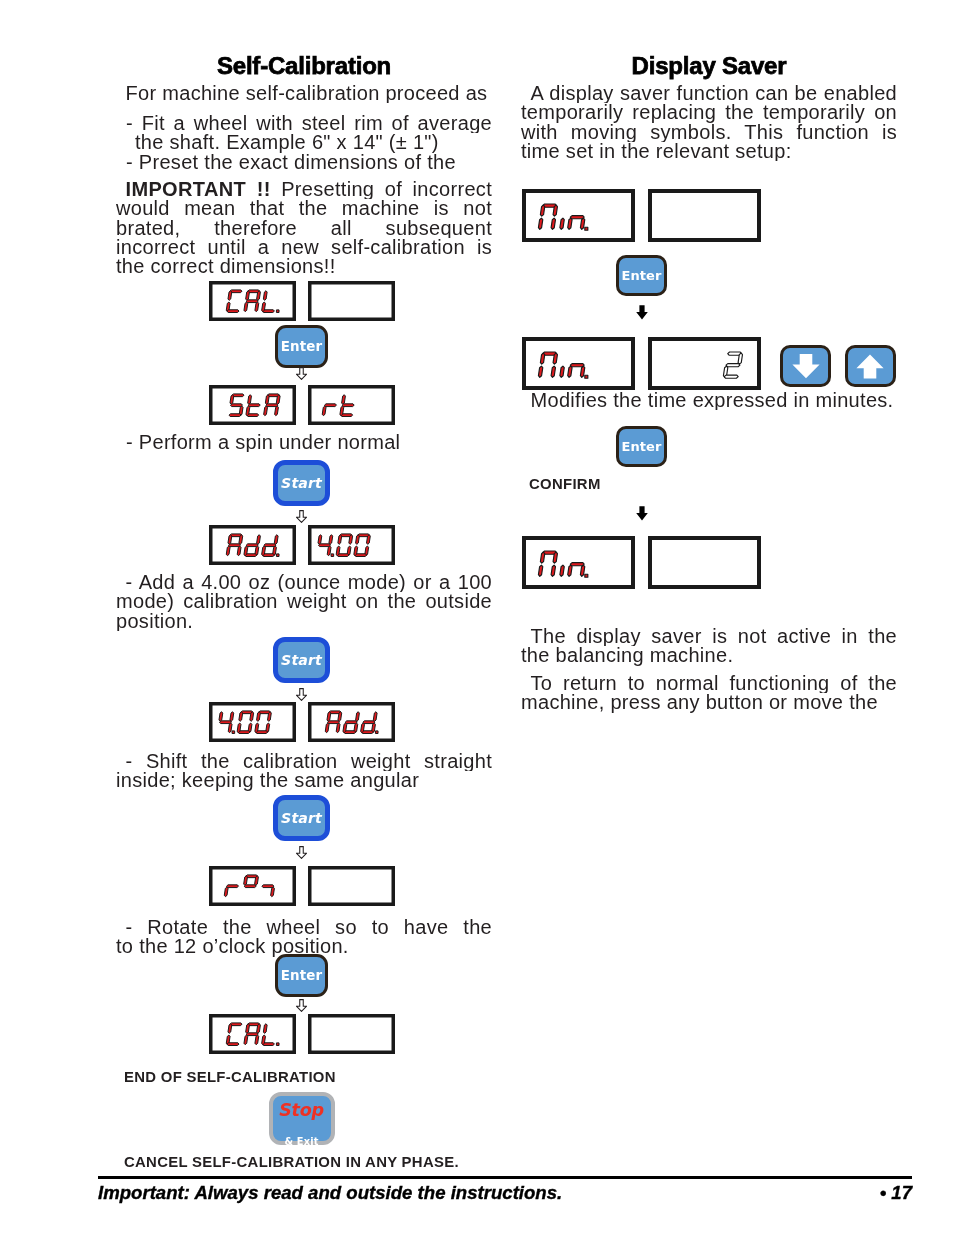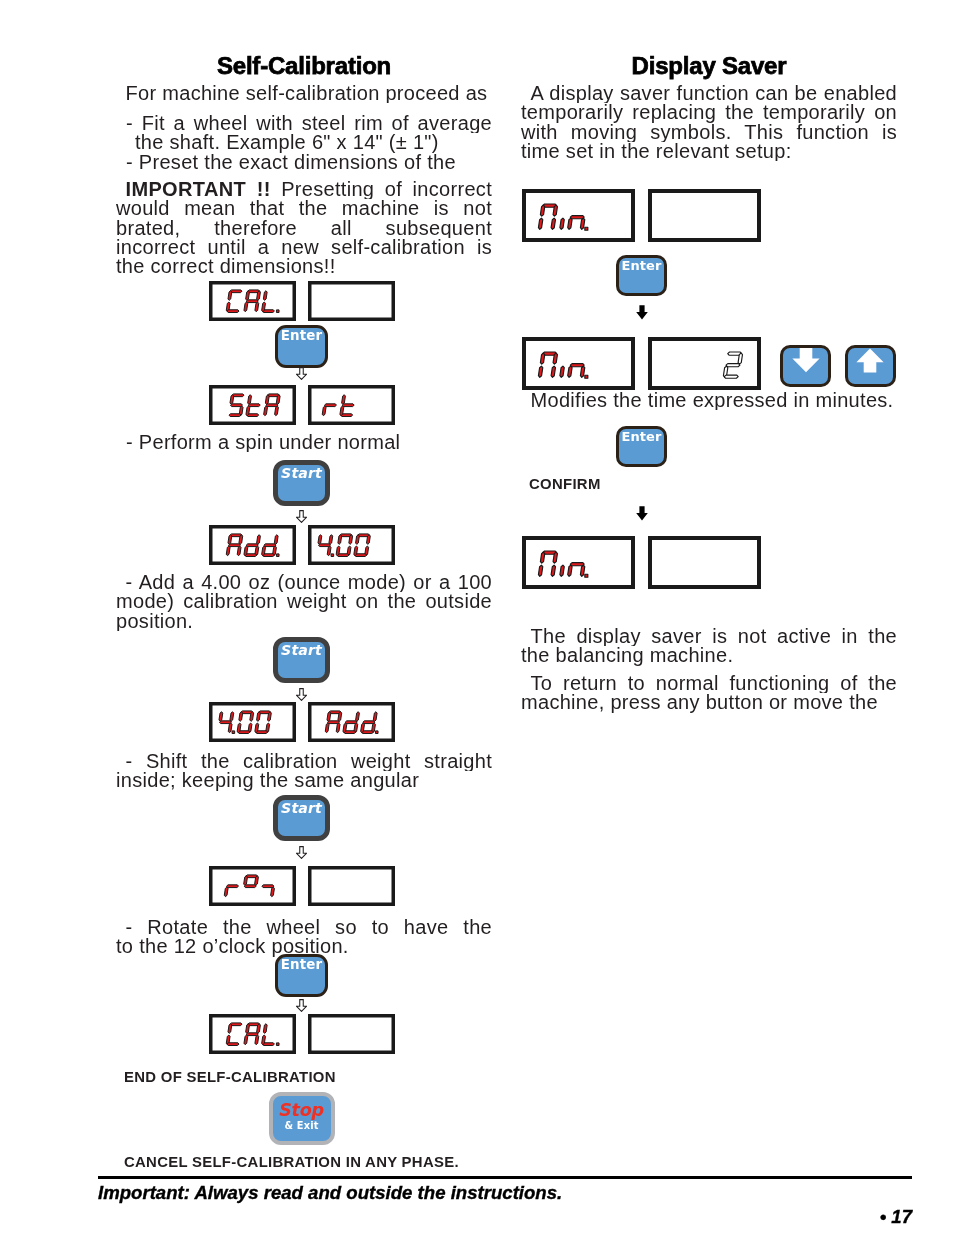--- a/index.html
+++ b/index.html
@@ -45,49 +45,49 @@
   .dgap{width:12px;flex:0 0 auto;}
   .dgapR{width:13px;flex:0 0 auto;}
   .bgap{width:19px;flex:0 0 auto;}
   .bgap2{width:13.5px;flex:0 0 auto;}
 
   
   .btnRow{display:flex;justify-content:center;align-items:flex-start;}
   .colL .btnRow,.colL .hollowArrow,.colL .dispRow{width:371px;}
   .colR .btnRow,.colR .solidArrow{width:241px;}
   .btn{position:relative;box-sizing:border-box;
-       display:flex;flex-direction:column;align-items:center;
+       display:flex;flex-direction:column;align-items:center;justify-content:center;
        background:#5b9bd4;}
   .btn.enter{width:53px;height:43px;border:3.2px solid #2b2117;border-radius:11px;}
   .btn.enter .lbl{font-size:13.4px;font-weight:bold;color:#ffffff;
         letter-spacing:0.1px;font-family:"DejaVu Sans",sans-serif;}
   .btn.enter.sm{width:51px;height:41px;border-width:3px;border-radius:10px;}
   .btn.enter.sm .lbl{font-size:13px;}
-  .btn.start{width:57px;height:46px;border:5px solid #404040;border-radius:12px;}
+  .btn.start{width:57px;height:46px;border:5px solid #1d4ed8;border-radius:12px;}
   .btn.start .lbl{font-size:14.2px;font-weight:bold;color:#ffffff;font-style:italic;
         letter-spacing:0.1px;font-family:"DejaVu Sans",sans-serif;}
   .btn.stop{width:66px;height:53px;border:4.6px solid #b1b3b6;border-radius:12px;
-        justify-content:flex-start;padding-top:7px;}
+        justify-content:flex-start;padding-top:7px;gap:16px;}
   .btn.stop .l1{font-size:17.6px;font-weight:bold;color:#ee3124;font-style:italic;
         line-height:15px;font-family:"DejaVu Sans",sans-serif;letter-spacing:-0.3px;}
   .btn.stop .l2{font-size:9.8px;font-weight:bold;color:#ffffff;line-height:16px;
         font-family:"DejaVu Sans",sans-serif;letter-spacing:0.2px;}
   .btn.arrow{width:51px;height:42px;border:3.3px solid #2b2117;border-radius:10px;}
 
   .hollowArrow,.solidArrow{display:flex;justify-content:center;height:15px;}
 
   .capBold{font-size:14.9px;font-weight:bold;letter-spacing:0.3px;line-height:18px;}
 
   
   .footRule{position:absolute;left:98px;top:1176px;width:814px;height:2.8px;background:#000;}
   .footText{position:absolute;left:98px;top:1182px;font-size:18.6px;font-weight:bold;
         font-style:italic;letter-spacing:0px;color:#000;line-height:22px;
         -webkit-text-stroke:0.35px #000;}
   .footPage{position:absolute;left:0px;top:1182px;width:912px;text-align:right;
-        font-size:18.6px;font-weight:bold;font-style:italic;color:#000;line-height:22px;margin-top:24px;
+        font-size:18.6px;font-weight:bold;font-style:italic;color:#000;line-height:22px;
         -webkit-text-stroke:0.35px #000;}
 </style>
 </head>
 <body>
 
 <div class="page">
 
   <div class="col colL">
 
     <h1 class="sect" style="top:53px">Self-Calibration</h1>

